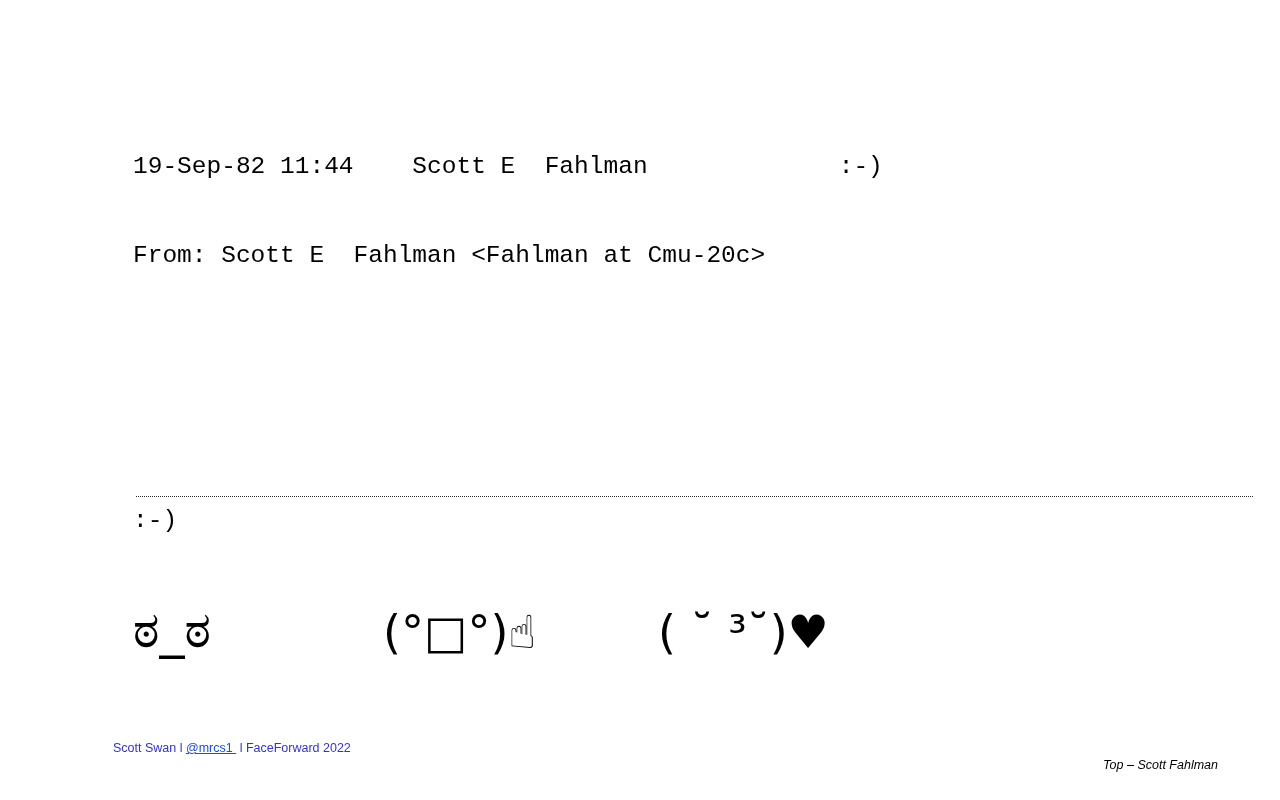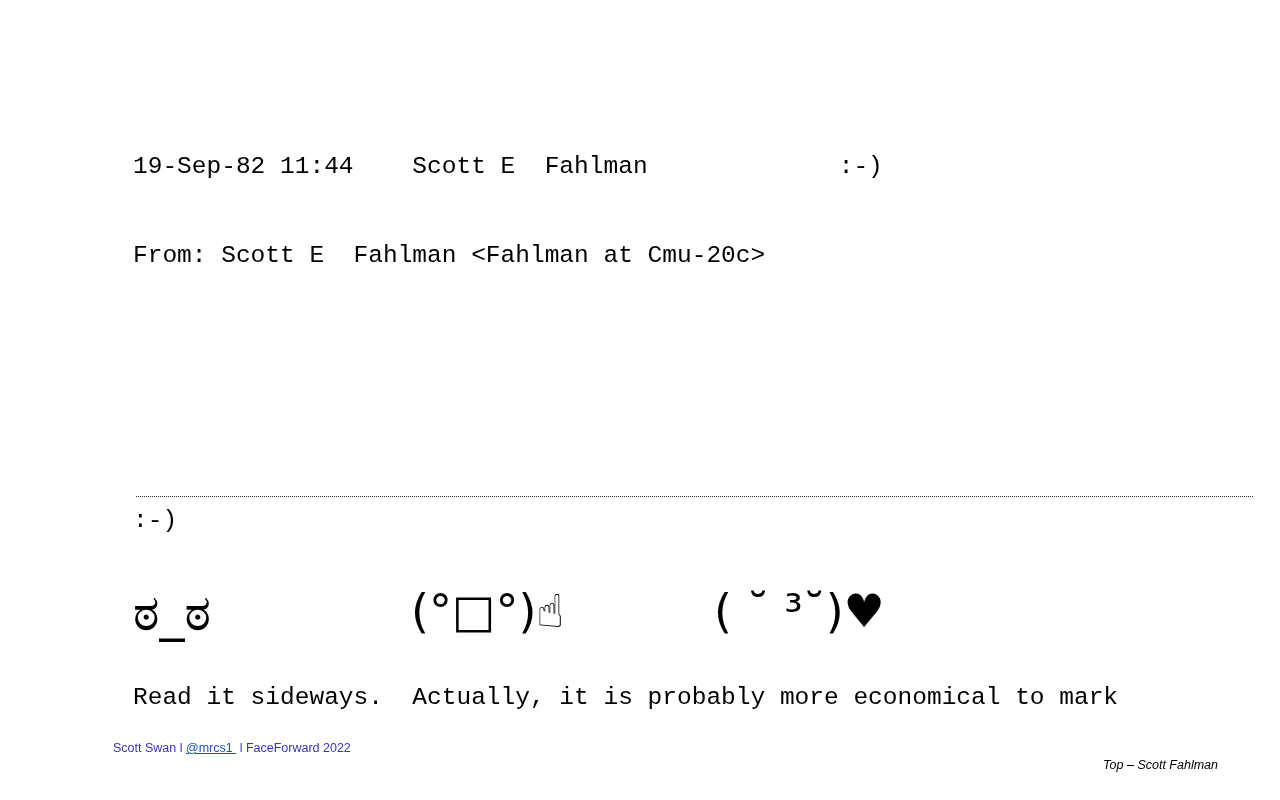--- a/index.html
+++ b/index.html
@@ -55,26 +55,25 @@
     top: 496px;
     width: 1117px;
     height: 0;
     border-top: 1.6px dotted #2b2b2b;
   }
 
   
   .kaomoji-row {
     position: absolute;
     left: 85px;
-    top: 588px;
+    top: 560px;
     width: 1135px;
     height: 95px;
     display: flex;
-    align-items: flex-start;
-    gap: 28px;
+    align-items: flex-end;
   }
   .kaomoji {
     color: #000000;
     font-family: "DejaVu Sans", "Liberation Sans", sans-serif;
     font-size: 46px;
     line-height: 1;
     white-space: pre;
     display: block;
   }
   .k1 { width: 250px; font-size: 50px; }
@@ -118,21 +117,20 @@
 
 <div class="slide">
 
   <div class="email-block">
     <span class="email-line">19-Sep-82 11:44    Scott E  Fahlman             :-)</span>
     <span class="email-line">From: Scott E  Fahlman &lt;Fahlman at Cmu-20c&gt;</span>
     <span class="email-gap"></span>
     <span class="email-gap"></span>
     <span class="email-line">:-)</span>
     <span class="email-gap"></span>
-    <span class="email-line">Read it sideways.  Actually, it is probably more economical to mark</span>
     
     
     
   </div>
 
   <div class="divider"></div>
 
   <div class="kaomoji-row">
     <span class="kaomoji k1">ಠ_ಠ</span>
     <span class="kaomoji k2">(°□°)☝</span>

